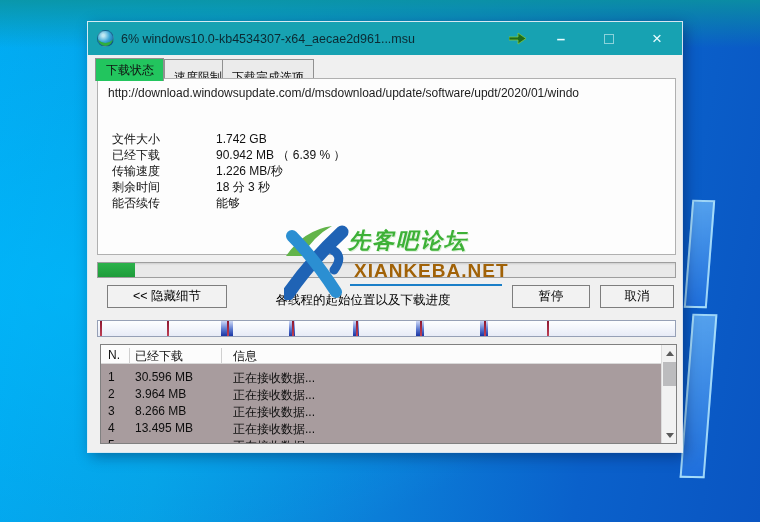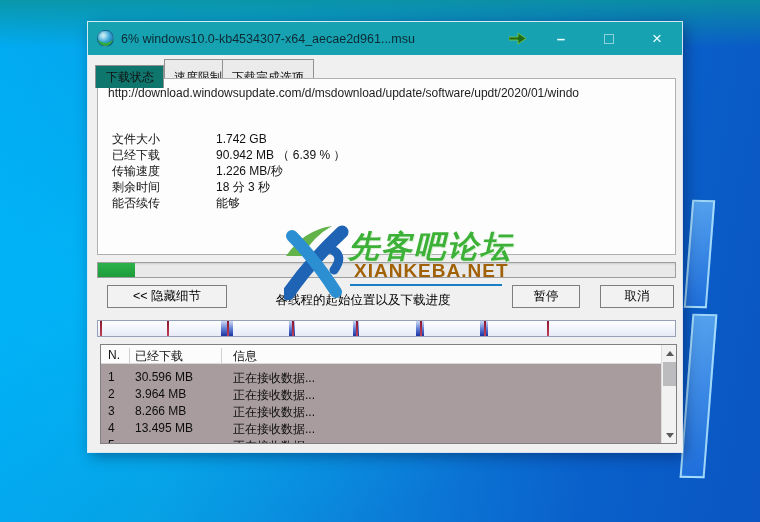--- a/index.html
+++ b/index.html
@@ -36,21 +36,21 @@
     justify-content:center; color:#eafdff; font-size:15px; cursor:default; }
   .ctrl-ind   { left:412px; width:34px; }
   .ctrl-min   { left:458px; width:30px; font-weight:bold; }
   .ctrl-max   { left:506px; width:30px; }
   .ctrl-close { left:552px; width:34px; font-size:17px; }
   .max-box { width:10px; height:10px; border:1px solid rgba(235,250,252,.55); }
 
   
   .tab { position:absolute; display:flex; align-items:center; padding:0 9px;
     border:1px solid #919191; border-bottom:none; color:#111; }
-  .tab-active { top:43px; height:23px; background:#0f766e; z-index:3;padding-left:10px; }
+  .tab-active { top:36px; height:23px; background:#22c55e; z-index:3;padding-left:10px; }
   .tab-idle   { top:37px; height:36px; background:#ebebeb; z-index:1; }
 
   
   .panel { position:absolute; left:9px; top:56px; width:579px; height:177px;
     background:#fdfdfd; border:1px solid #b0b0b0; z-index:2; }
   .url { position:absolute; left:10px; top:7px; width:562px; white-space:nowrap;
     overflow:hidden; color:#1c1c1c; }
   .drow { position:absolute; left:14px; width:560px; white-space:nowrap; color:#111; }
   .drow .lbl { display:inline-block; width:104px; }
   .v-blue { color:#000090; }
@@ -60,29 +60,29 @@
     background:#e9e9e9; border:1px solid #9e9e9e;
     box-shadow:inset 1px 1px 2px rgba(0,0,0,.12); }
   .progress-fill { height:100%;
     background:linear-gradient(to bottom,#2cb24b,#1e9c3a); }
 
   
   .btn { position:absolute; top:263px; height:23px; background:#f2f2f2;
     border:1px solid #7e7e7e; color:#000; font-size:12.5px; text-align:center;
     line-height:21px; cursor:pointer; }
   .btn-hide   { left:19px;  width:120px; }
-  .btn-pause  { left:424px; width:68px; }
+  .btn-pause  { left:424px; width:78px; }
   .btn-cancel { left:512px; width:74px; }
   .caption { position:absolute; left:125px; top:270px; width:300px; text-align:center;
     color:#000; font-size:12.5px; z-index:5; }
 
   
   .wm { position:absolute; left:196px; top:200px; width:300px; height:95px;
     z-index:6; pointer-events:none; }
-  .wm-cn { position:absolute; left:64px; top:4px; font-size:31px; font-weight:bold;
+  .wm-cn { position:absolute; left:64px; top:4px; font-size:22px; font-weight:bold;
     font-style:italic; color:#3db137; letter-spacing:2px;
     text-shadow:1px 1px 0 #d8efd4; }
   .wm-site { position:absolute; left:70px; top:38px; font-size:19px; font-weight:bold;
     color:#a16207; letter-spacing:1px; }
   .wm-underline { position:absolute; left:66px; top:62px; width:152px; height:2px;
     background:#1b7fc8; }
 
   
   .thread-bar { position:absolute; left:9px; top:298px; width:579px; height:17px;
     border:1px solid #96a0b6; background:linear-gradient(to bottom,#fdfeff,#e7ebf7); }

